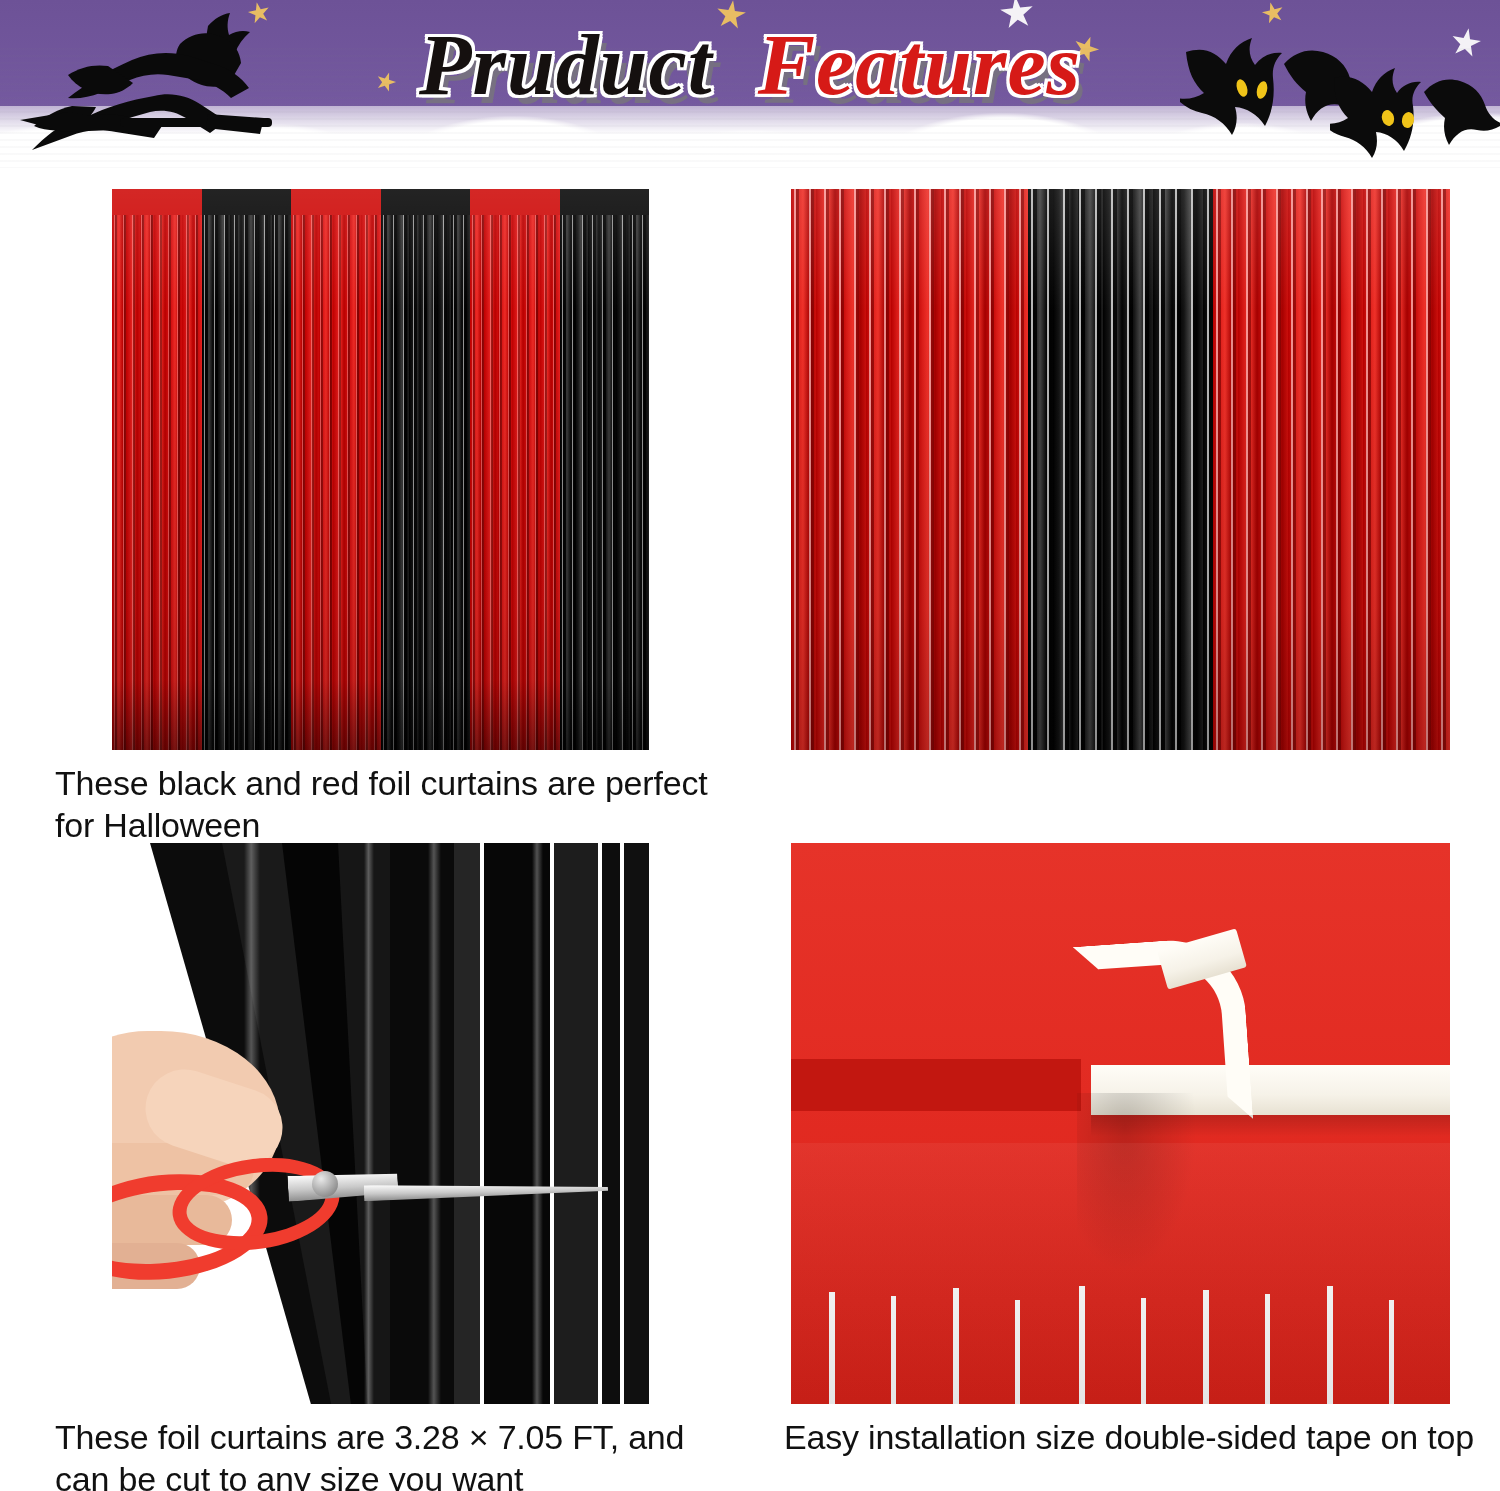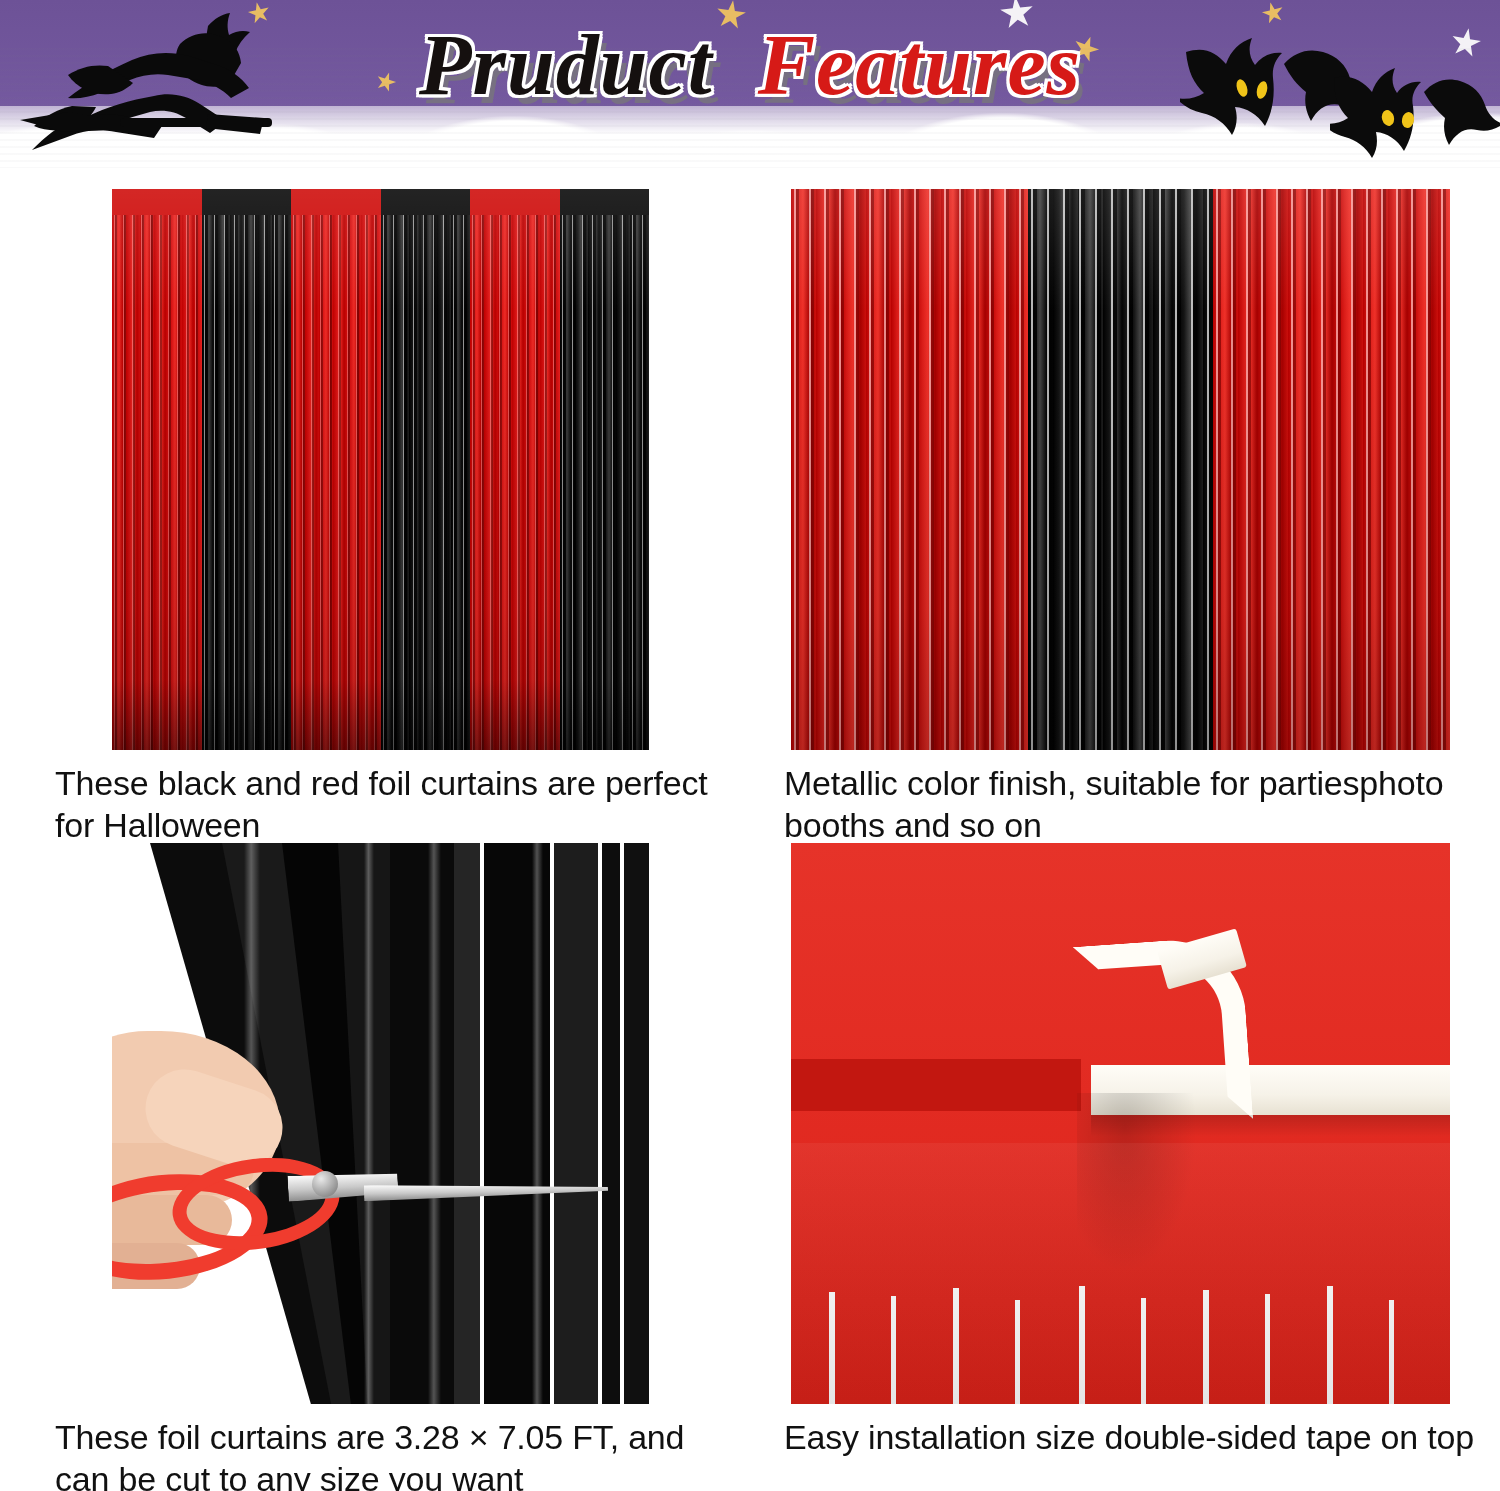--- a/index.html
+++ b/index.html
@@ -351,21 +351,20 @@
   <div class="caption cap-tl">These black and red foil curtains are perfect for Halloween</div>
 
   <div class="cell cell-tr">
     <div class="photo" style="background:#0a0a0a;">
       <div class="band red-b" style="left:0;    width:36%;"></div>
       <div class="band black-b" style="left:36%;  width:28%;"></div>
       <div class="band red-b" style="left:64%;  width:36%;"></div>
       <div class="sheen"></div>
     </div>
   </div>
-  <div class="caption cap-tr">Metallic color finish, suitable for partiesphoto booths and so on</div>
 
   <div class="cell cell-bl">
     <div class="photo">
       <div class="bl-bg"></div>
 
       <div class="foil-sheet" style="left:38px;  top:0; width:120px; height:561px; transform:skewX(16deg); transform-origin: top left; background:#0c0c0c;"></div>
       <div class="foil-sheet" style="left:110px; top:0; width:95px;  height:561px; transform:skewX(11deg); transform-origin: top left; background:#1a1a1a;"></div>
       <div class="foil-sheet" style="left:170px; top:0; width:70px;  height:561px; transform:skewX(7deg);  transform-origin: top left; background:#050505;"></div>
       <div class="foil-sheet" style="left:226px; top:0; width:58px;  height:561px; transform:skewX(3deg);  transform-origin: top left; background:#161616;"></div>
       <div class="foil-sheet" style="left:278px; top:0; width:64px;  height:561px; background:#0a0a0a;"></div>

